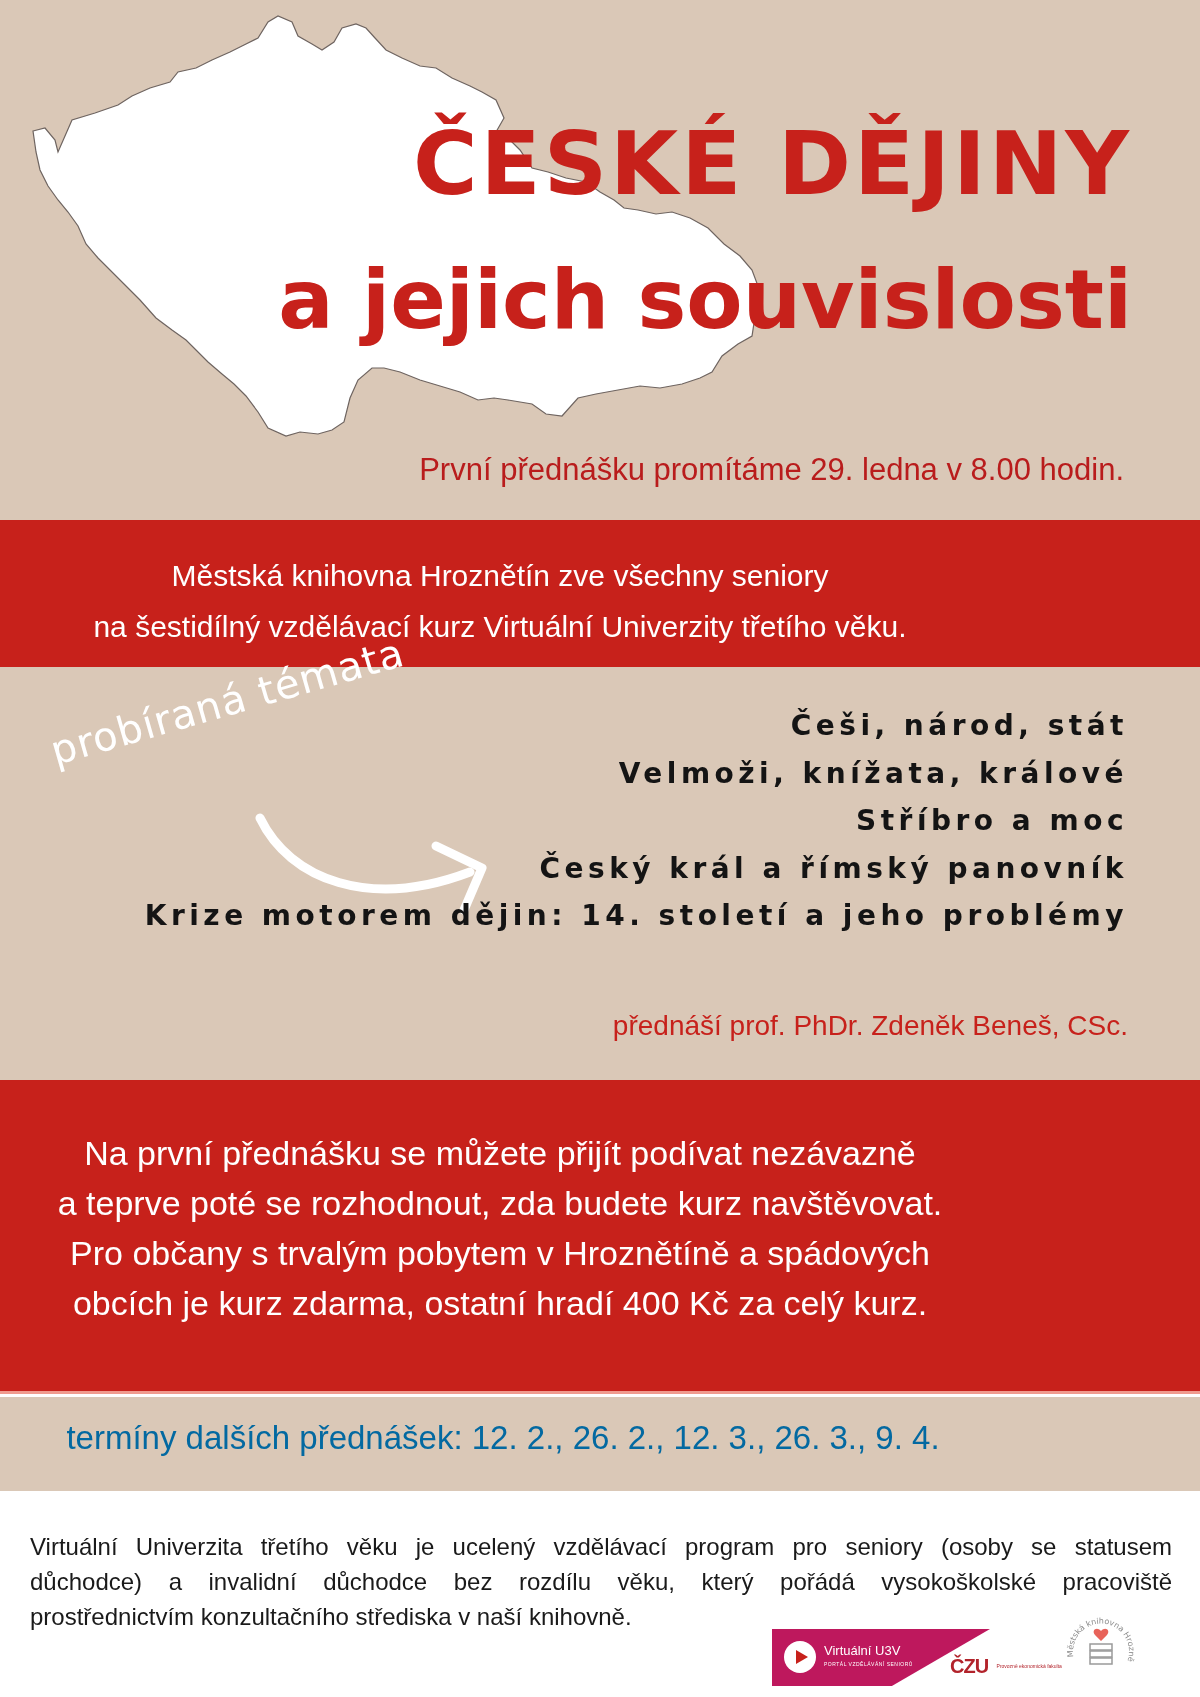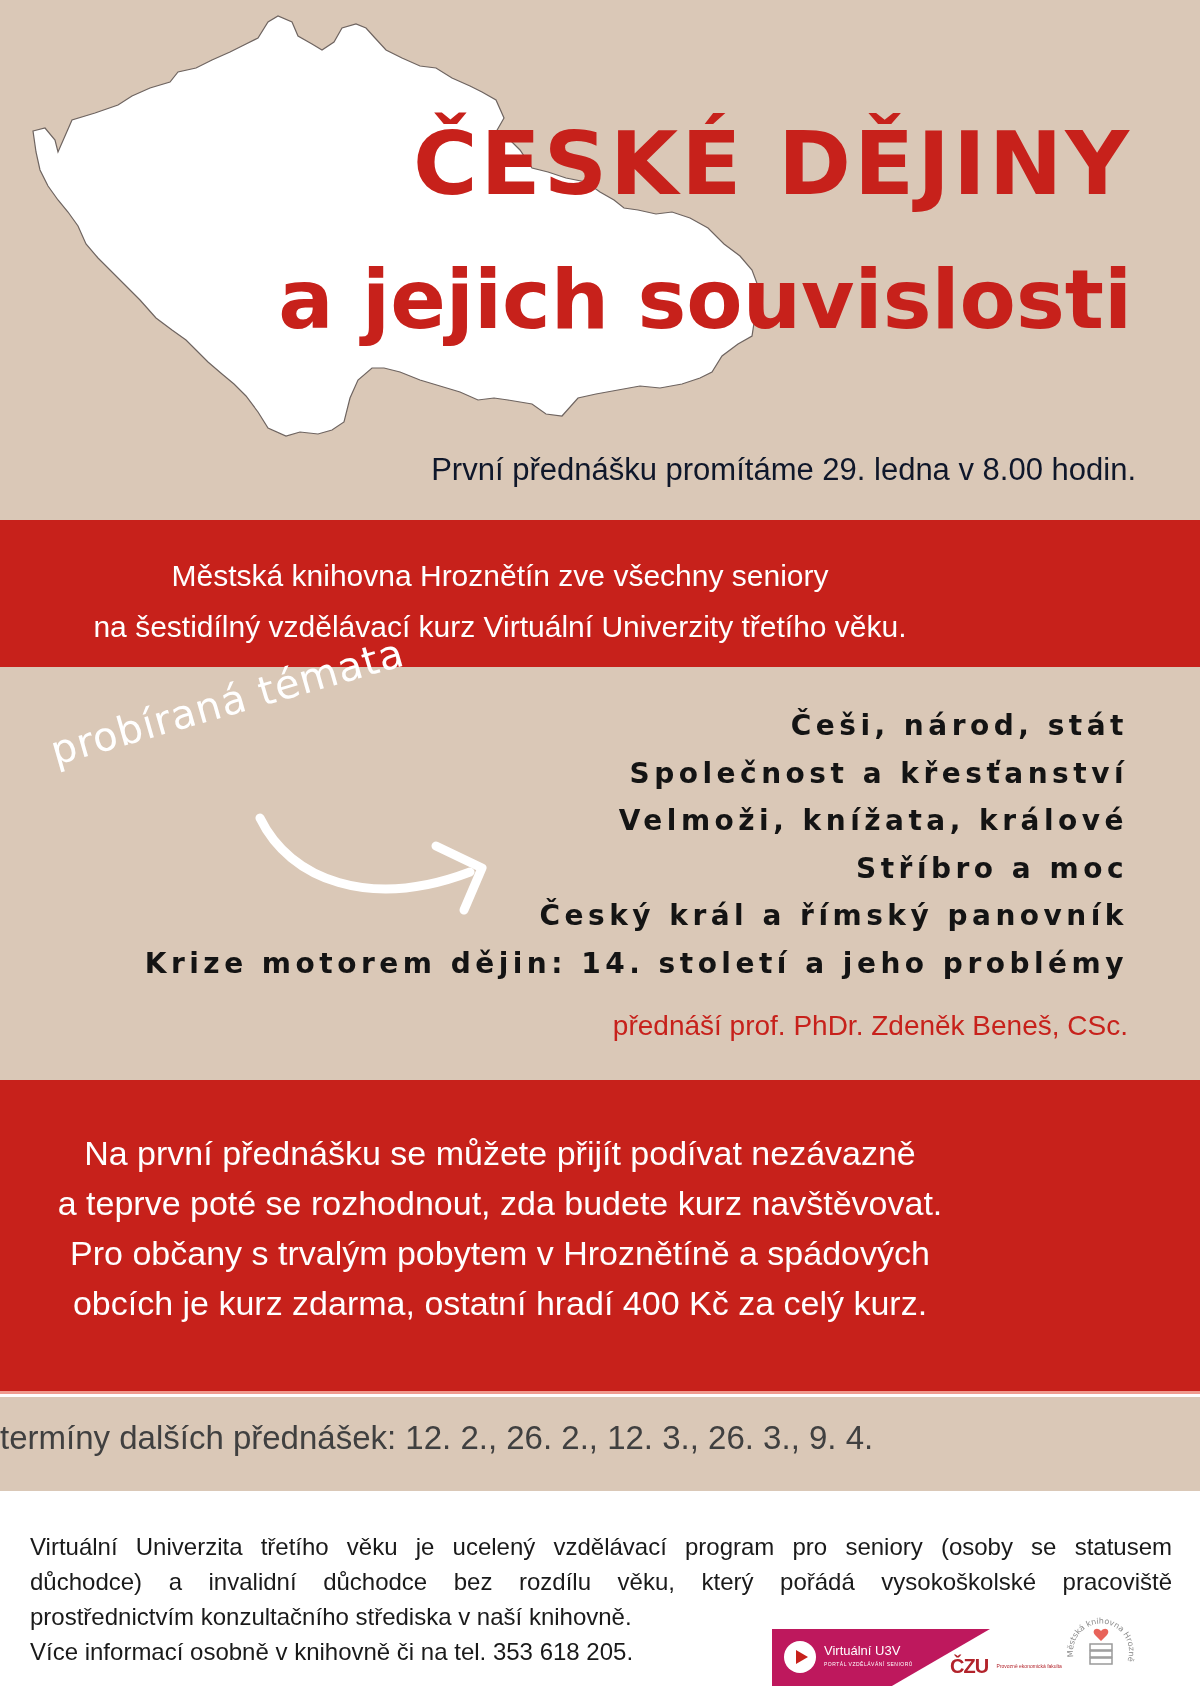--- a/index.html
+++ b/index.html
@@ -23,22 +23,22 @@
 
   .title1, .title2 {
     position: absolute; right: 68px;
     font-family: "DejaVu Sans", sans-serif; font-weight: bold;
     color: #c7211b; letter-spacing: 1px; white-space: nowrap;
   }
   .title1 { top: 112px; font-size: 88px; letter-spacing: 3px; }
   .title2 { top: 252px; font-size: 82px; letter-spacing: 0px; }
 
   .first-lecture {
-    position: absolute; right: 64px; top: 452px;
-    font-size: 31px; color: #0f172a; white-space: nowrap;
+    position: absolute; right: 76px; top: 452px;
+    font-size: 31px; color: #b91c1c; white-space: nowrap;
   }
 
   .band-text {
     position: absolute; left: 0; width: 1000px; text-align: center;
     color: #ffffff; white-space: nowrap;
   }
   #band1 .band-text { top: 30px; font-size: 30px; line-height: 51px; }
   #band2 .band-text { top: 48px; font-size: 34px; line-height: 50px; }
 
   .topics-label {
@@ -55,22 +55,22 @@
     letter-spacing: 4.5px; line-height: 47.6px; font-weight: bold;
   }
   .topic-item { white-space: nowrap; margin-left: 48px; }
 
   .lecturer {
     position: absolute; right: 72px; top: 1010px;
     font-size: 28px; color: #c7211b; white-space: nowrap;
   }
 
   .dates-text {
-    position: absolute; left: 0; width: 1042px; text-align: left; top: 22px;
-    font-size: 33px; color: #404040; white-space: nowrap; padding-right: 36px;
+    position: absolute; left: 0; width: 1042px; text-align: center; top: 22px;
+    font-size: 33px; color: #0369a1; white-space: nowrap; padding-right: 36px;
   }
 
   .footer-text {
     position: absolute; left: 30px; top: 38px; width: 1142px;
     font-family: Liberation Sans, sans-serif;
     font-size: 24px; line-height: 35px; color: #1a1a1a;
   }
   .footer-line { white-space: nowrap; }
   .footer-line.justify { text-align: justify; text-align-last: justify; white-space: normal; }
   .footer-line.short { width: 700px; }
@@ -118,21 +118,20 @@
   </section>
 
   <section id="topics" class="beige"></section>
   <div class="topics-label">probíraná témata</div>
   <svg class="arrow" viewBox="0 0 275 110">
     <path d="M10,8 C40,70 120,100 220,62" fill="none" stroke="#ffffff" stroke-width="9" stroke-linecap="round"></path>
     <path d="M186,36 L232,58 L214,100" fill="none" stroke="#ffffff" stroke-width="9" stroke-linecap="round" stroke-linejoin="round"></path>
   </svg>
   <div class="topic-list">
     <div class="topic-item">Češi, národ, stát</div>
-    <div class="topic-item">Společnost a křesťanství</div>
     <div class="topic-item">Velmoži, knížata, králové</div>
     <div class="topic-item">Stříbro a moc</div>
     <div class="topic-item">Český král a římský panovník</div>
     <div class="topic-item">Krize motorem dějin: 14. století a jeho problémy</div>
   </div>
   <div class="lecturer">přednáší prof. PhDr. Zdeněk Beneš, CSc.</div>
 
   <section id="band2" class="red-band">
     <div class="band-text">
       <div>Na první přednášku se můžete přijít podívat nezávazně</div>
@@ -144,21 +143,20 @@
 
   <section id="dates" class="beige">
     <div class="dates-text">termíny dalších přednášek: 12. 2., 26. 2., 12. 3., 26. 3., 9. 4.</div>
   </section>
 
   <section id="footer">
     <div class="footer-text">
       <div class="footer-line justify">Virtuální Univerzita třetího věku je ucelený vzdělávací program pro seniory (osoby se statusem</div>
       <div class="footer-line justify">důchodce) a invalidní důchodce bez rozdílu věku, který pořádá vysokoškolské pracoviště</div>
       <div class="footer-line short">prostřednictvím konzultačního střediska v naší knihovně.</div>
-      <div class="footer-line short">Více informací osobně v knihovně či na tel. 353 618 205.</div>
     </div>
 
     <div class="logo-u3v">
       <div class="play"></div>
       <div class="u3v-name">Virtuální U3V</div>
       <div class="u3v-sub">PORTÁL VZDĚLÁVÁNÍ SENIORŮ</div>
     </div>
 
     <div class="logo-czu">
       <span class="czu-mark">ČZU</span>

